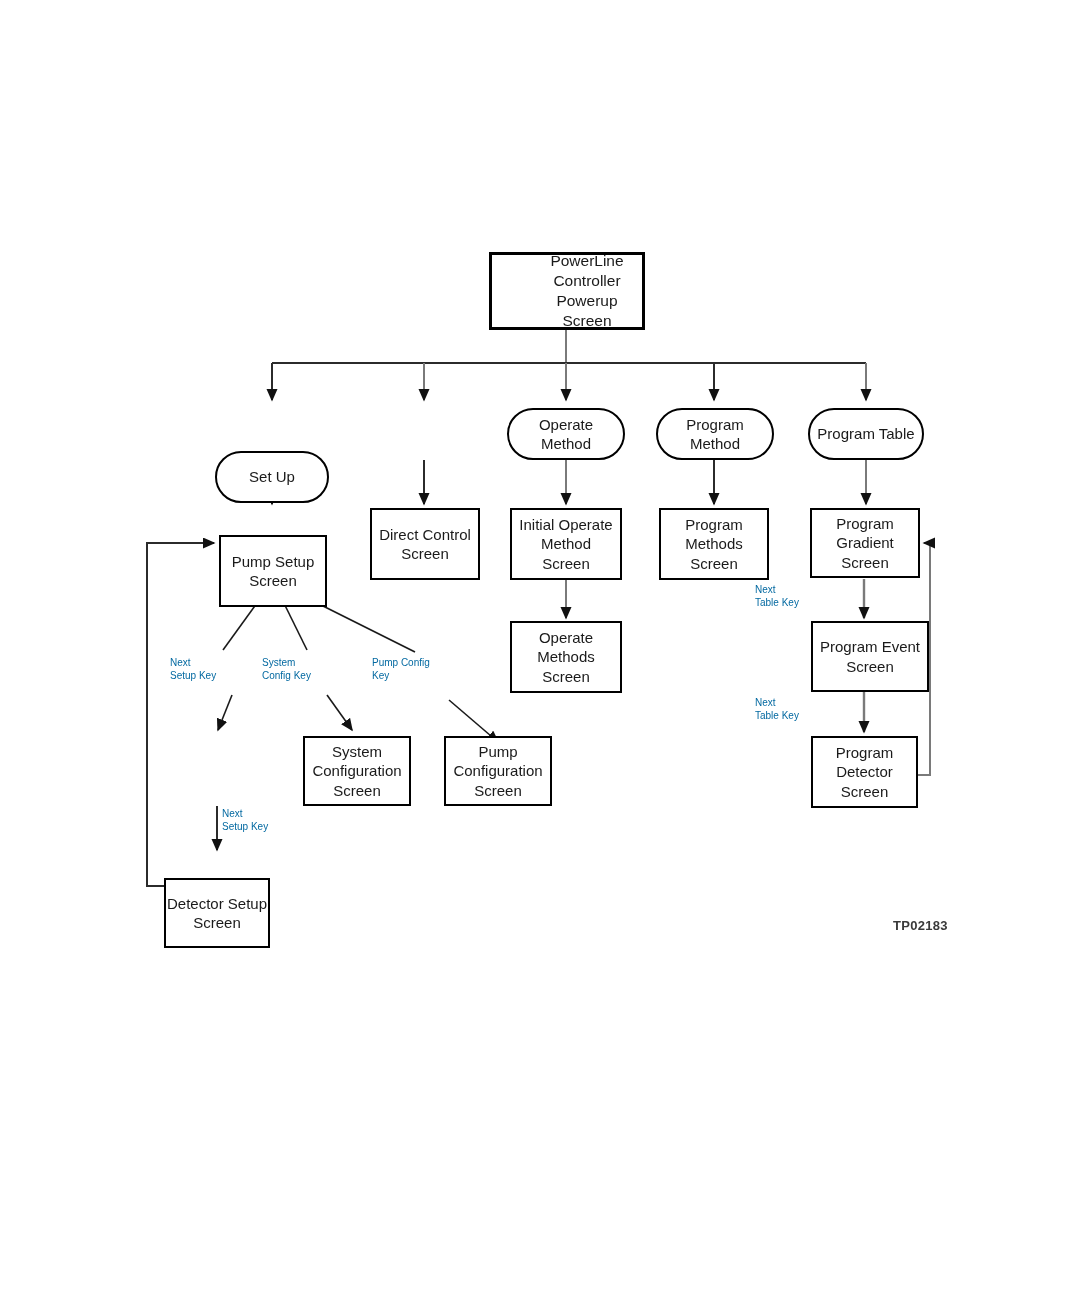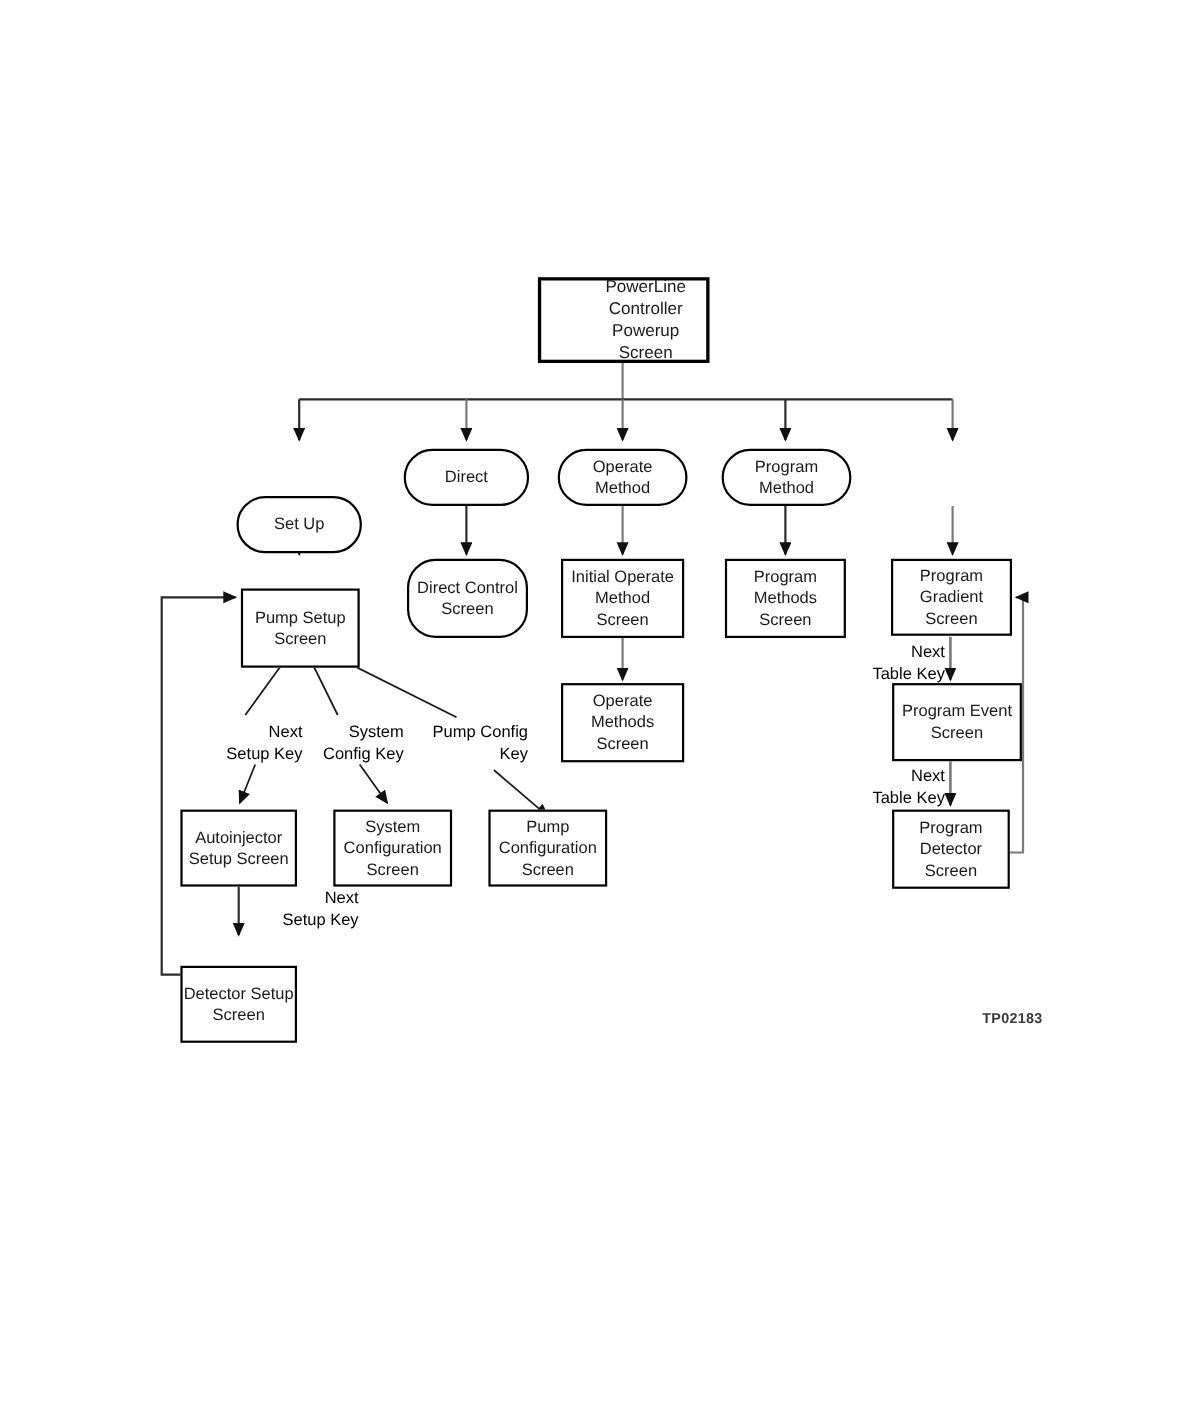--- a/index.html
+++ b/index.html
@@ -51,23 +51,23 @@
     border-radius: 999px;
     font-size: 15px;
   }
   .node.root {
     border: 3px solid #000000;
     font-size: 15.5px;
     padding-left: 40px;
   }
   .edge-label {
     position: absolute;
-    font-size: 15px;
-    color: #000000;
-    text-align: right;
+    font-size: 10px;
+    color: #0369a1;
+    text-align: left;
     line-height: 1.3;
     white-space: pre-line;
   }
   .figure-id {
     position: absolute;
     font-size: 13px;
     font-weight: bold;
     color: #3a3a3a;
     letter-spacing: 0.3px;
   }
@@ -167,48 +167,46 @@
 
     <g>
       <path d="M918,775 L930,775 L930,543 L924,543" stroke="#7a7a7a" stroke-width="2" fill="none" marker-end="url(#arrowBlackBig)"></path>
     </g>
   </svg>
 
   <div class="node root" style="left:489px; top:252px; width:156px; height:78px;">PowerLine Controller
 Powerup Screen</div>
 
   <div class="node oval" style="left:215px; top:408px; width:114px; height:52px;margin-top:43px;">Set Up</div>
-  <div class="node oval" style="left:367px; top:408px; width:114px; height:52px;">Direct</div>
   <div class="node oval" style="left:507px; top:408px; width:118px; height:52px;">Operate
 Method</div>
   <div class="node oval" style="left:656px; top:408px; width:118px; height:52px;">Program
 Method</div>
+  <div class="node oval" style="left:808px; top:408px; width:116px; height:52px;">Program Table</div>
 
   <div class="node box" style="left:219px; top:508px; width:108px; height:72px;margin-top:27px;">Pump Setup
 Screen</div>
-  <div class="node box" style="left:370px; top:508px; width:110px; height:72px;border-radius:26px;">Direct Control
+  <div class="node box" style="left:370px; top:508px; width:110px; height:72px;">Direct Control
 Screen</div>
   <div class="node box" style="left:510px; top:508px; width:112px; height:72px;">Initial Operate
 Method
 Screen</div>
   <div class="node box" style="left:659px; top:508px; width:110px; height:72px;">Program
 Methods
 Screen</div>
   <div class="node box" style="left:810px; top:508px; width:110px; height:70px;">Program
 Gradient
 Screen</div>
 
   <div class="node box" style="left:510px; top:621px; width:112px; height:72px;">Operate
 Methods
 Screen</div>
   <div class="node box" style="left:811px; top:621px; width:118px; height:71px;">Program Event
 Screen</div>
 
-  <div class="node box" style="left:164px; top:736px; width:106px; height:70px;">Autoinjector
-Setup Screen</div>
   <div class="node box" style="left:303px; top:736px; width:108px; height:70px;">System
 Configuration
 Screen</div>
   <div class="node box" style="left:444px; top:736px; width:108px; height:70px;">Pump
 Configuration
 Screen</div>
   <div class="node box" style="left:811px; top:736px; width:107px; height:72px;">Program
 Detector
 Screen</div>
 

